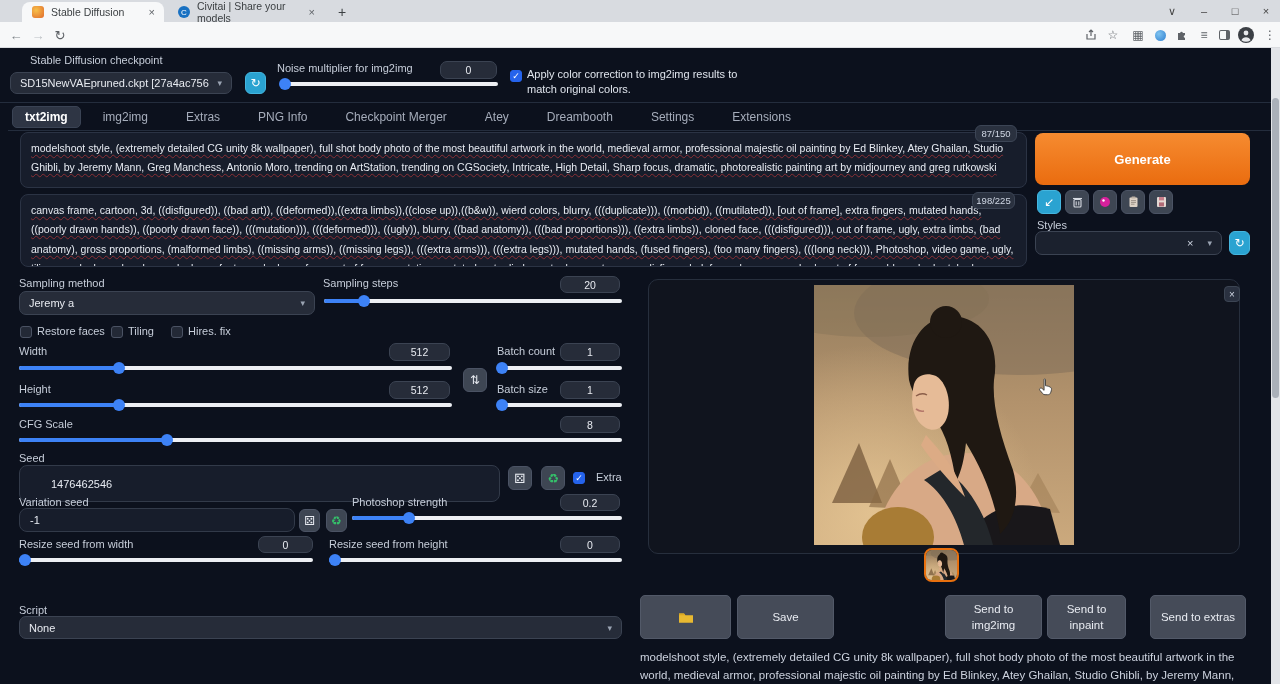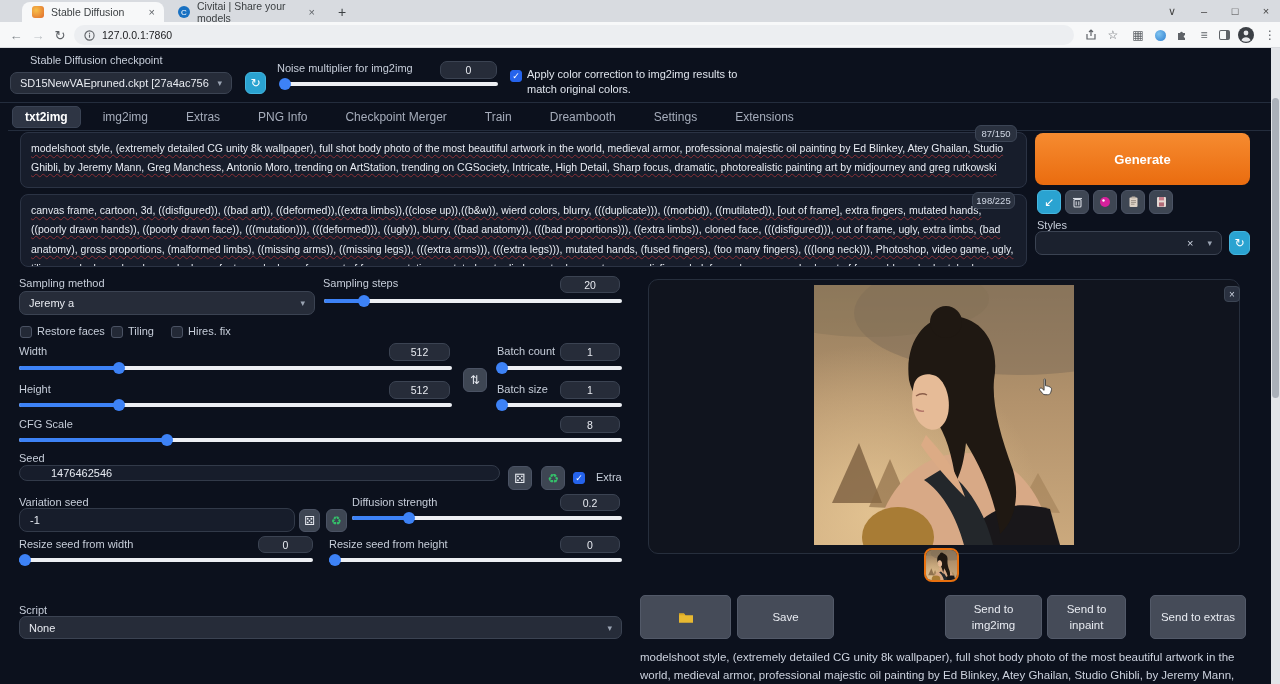--- a/index.html
+++ b/index.html
@@ -114,28 +114,20 @@
   <div id="toolbar">
     <div class="navic" style="left:6px;color:#80868b">
         <span>←</span>
       </div>
     <div class="navic" style="left:28px;color:#bdc1c6">
         <span>→</span>
       </div>
     <div class="navic" style="left:50px">
         <span>↻</span>
       </div>
-    <div id="addrbar">
-      <svg width="11" height="11" style="margin:0 7px 0 10px" viewBox="0 0 12 12">
-          <circle cx="6" cy="6" r="5" fill="none" stroke="#5f6368" stroke-width="1.2"></circle>
-          <rect x="5.4" y="5" width="1.2" height="3.4" fill="#5f6368"></rect>
-          <rect x="5.4" y="3" width="1.2" height="1.2" fill="#5f6368"></rect>
-        </svg>
-      <span>127.0.0.1:7860</span>
-    </div>
     <div class="extic" style="left:1081px">
       <svg width="12" height="12" viewBox="0 0 12 12">
           <path d="M2 5v5h8V5" fill="none" stroke="#5f6368" stroke-width="1.2"></path>
           <path d="M6 7V1M4 3l2-2 2 2" fill="none" stroke="#5f6368" stroke-width="1.2"></path>
         </svg>
     </div>
     <div class="extic" style="left:1103px">
         <span>☆</span>
       </div>
     <div class="extic" style="left:1128px">
@@ -192,21 +184,21 @@
     <div class="lbl" style="left:527px;top:19px;width:225px;white-space:normal;line-height:1.4;color:#dfe4ec">Apply color correction to img2img results to match original colors.</div>
 
     <div class="hr" style="left:0;top:54px;width:1280px"></div>
 
     <div style="position:absolute;left:12px;top:58px;display:flex;align-items:center;gap:6px">
       <div class="ptab active">txt2img</div>
       <div class="ptab">img2img</div>
       <div class="ptab">Extras</div>
       <div class="ptab">PNG Info</div>
       <div class="ptab">Checkpoint Merger</div>
-      <div class="ptab">Train</div>
+      <div class="ptab">Atey</div>
       <div class="ptab">Dreambooth</div>
       <div class="ptab">Settings</div>
       <div class="ptab">Extensions</div>
     </div>
     <div class="hr" style="left:8px;top:82px;width:1264px"></div>
 
     <div class="cnt" style="left:975px;top:77px;width:42px;height:17px">87/150</div>
     <div class="ta" style="left:20px;top:84px;width:1007px;height:56px">
       <span class="squig">modelshoot style, (extremely detailed CG unity 8k wallpaper), full shot body photo of the most beautiful artwork in the world, medieval armor, professional majestic oil painting by Ed Blinkey, Atey Ghailan, Studio Ghibli, by Jeremy Mann, Greg Manchess, Antonio Moro, trending on ArtStation, trending on CGSociety, Intricate, High Detail, Sharp focus, dramatic, photorealistic painting art by midjourney and greg rutkowski</span>
     </div>
@@ -319,41 +311,41 @@
 
     <div class="lbl" style="left:19px;top:370px">CFG Scale</div>
     <div class="numbox" style="left:560px;top:368px;width:60px;height:17px">8</div>
     <div class="slider" style="left:19px;top:386px;width:603px">
         <div class="track"></div>
         <div class="fill" style="width:24.5%"></div>
         <div class="thumb" style="left:calc(24.5% - 6px)"></div>
       </div>
 
     <div class="lbl" style="left:19px;top:404px">Seed</div>
-    <input class="txtin" style="left: 19px; top: 417px; width: 481px; height: 16px; padding-left: 31px;" value="1476462546">
+    <input class="txtin" style="left: 19px; top: 417px; width: 481px; height: 37px; padding-left: 31px;" value="1476462546">
     <div class="iconbtn" style="left:508px;top:418px;width:24px;height:24px;font-size:13px">
         <span>⚄</span>
       </div>
     <div class="iconbtn" style="left:541px;top:418px;width:24px;height:24px;font-size:13px;color:#35c06a">
         <span>♻</span>
       </div>
     <div class="cb on" style="left:573px;top:424px">
         <span>✓</span>
       </div>
     <div class="lbl" style="left:596px;top:423px">Extra</div>
 
     <div class="lbl" style="left:19px;top:448px">Variation seed</div>
     <input class="txtin" style="left: 19px; top: 460px; width: 276px; height: 24px;" value="-1">
     <div class="iconbtn" style="left:299px;top:461px;width:21px;height:23px;font-size:12px">
         <span>⚄</span>
       </div>
     <div class="iconbtn" style="left:326px;top:461px;width:21px;height:23px;font-size:12px;color:#35c06a">
         <span>♻</span>
       </div>
-    <div class="lbl" style="left:352px;top:448px">Diffusion strength</div>
+    <div class="lbl" style="left:352px;top:448px">Photoshop strength</div>
     <div class="numbox" style="left:560px;top:446px;width:60px;height:17px">0.2</div>
     <div class="slider" style="left:352px;top:464px;width:270px">
         <div class="track"></div>
         <div class="fill" style="width:21%"></div>
         <div class="thumb" style="left:calc(21% - 6px)"></div>
       </div>
 
     <div class="lbl" style="left:19px;top:490px">Resize seed from width</div>
     <div class="numbox" style="left:258px;top:488px;width:55px;height:17px">0</div>
     <div class="slider" style="left:19px;top:506px;width:294px">

